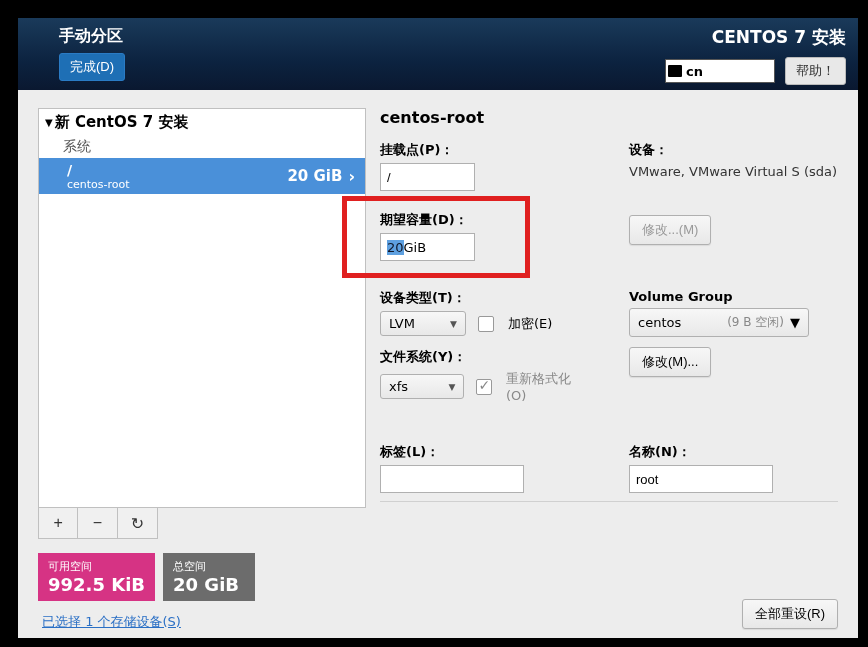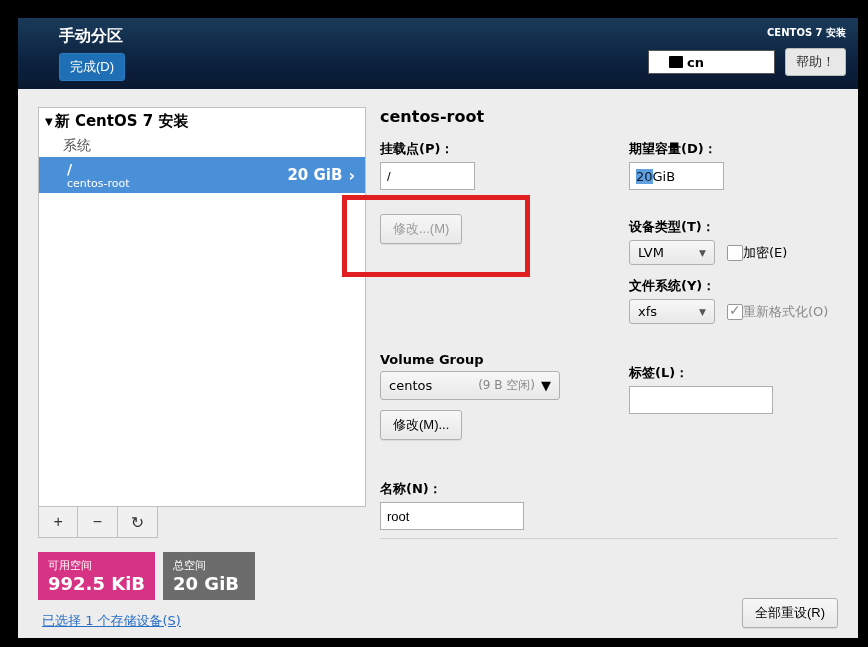--- a/index.html
+++ b/index.html
@@ -3,23 +3,23 @@
 <meta charset="utf-8">
 <style>
 * { box-sizing: border-box; margin: 0; padding: 0; }
 body { font-family: "DejaVu Sans", "Cantarell", sans-serif; background: #000; width: 868px; height: 647px; position: relative; overflow: hidden; }
 .window { position: absolute; left: 18px; top: 18px; width: 840px; height: 620px; background: #ededed; display: flex; flex-direction: column; }
 .header { height: 72px; background: linear-gradient(to bottom, #1a3a5a 0%, #0c2340 60%, #0a1830 100%); display: flex; justify-content: space-between; padding: 8px 12px; color: #fff; }
 .header-left { display: flex; flex-direction: column; gap: 6px; margin-left: 29px; }
 .header-title { font-size: 16px; font-weight: bold; }
 .done-btn { background: #1e6fb5; border: 1px solid #2a7bc4; color: #fff; padding: 4px 10px; font-size: 13px; border-radius: 3px; cursor: pointer; width: fit-content; }
 .header-right { display: flex; flex-direction: column; align-items: flex-end; gap: 8px; }
-.header-right-top { font-size: 10px; font-weight: bold; }
+.header-right-top { font-size: 17px; font-weight: bold; }
 .header-right-bottom { display: flex; gap: 10px; align-items: center; }
-.lang-box { background: #fff; color: #000; padding: 2px 20px; display: flex; align-items: center; gap: 4px; font-weight: bold; font-size: 13px; width: 127px; height: 24px; border: 1px solid #555; margin-left: 24px; }
+.lang-box { background: #fff; color: #000; padding: 2px 2px; display: flex; align-items: center; gap: 4px; font-weight: bold; font-size: 13px; width: 110px; height: 24px; border: 1px solid #555; margin-left: 24px; }
 .kb-icon { width: 14px; height: 12px; background: #000; position: relative; border-radius: 1px; }
 .help-btn { background: #e8e8e8; border: 1px solid #bbb; padding: 4px 10px; color: #333; font-size: 13px; border-radius: 3px; cursor: pointer; }
 .body { flex: 1; display: flex; padding: 18px 20px 10px 20px; gap: 14px; }
 .left-col { width: 328px; display: flex; flex-direction: column; }
 .tree-box { border: 1px solid #c0c0c0; background: #fff; height: 400px; display: flex; flex-direction: column; }
 .tree-header { padding: 4px 6px; font-size: 15px; font-weight: bold; display: flex; align-items: center; gap: 2px; }
 .tri { font-size: 10px; }
 .sys-label { padding: 2px 0 2px 24px; font-size: 14px; color: #555; }
 .sel-row { background: #4a90d9; color: #fff; display: flex; align-items: center; padding: 4px 10px 4px 28px; position: relative; height: 36px; }
 .sel-left { display: flex; flex-direction: column; }
@@ -42,21 +42,21 @@
 .right-title { font-size: 16px; font-weight: bold; margin-bottom: 14px; }
 .form-grid { display: grid; grid-template-columns: 1fr 1fr; column-gap: 40px; row-gap: 20px; }
 .field-label { font-size: 13px; font-weight: bold; margin-bottom: 4px; }
 .text-input { width: 95px; height: 28px; border: 1px solid #b0b0b0; padding: 2px 6px; font-size: 13px; background: #fff; }
 .text-input-wide { width: 144px; }
 .device-text { font-size: 13px; color: #333; line-height: 1.4; }
 .btn { background: linear-gradient(#f7f7f7,#e8e8e8); border: 1px solid #b0b0b0; border-radius: 3px; padding: 5px 12px; font-size: 13px; cursor: pointer; box-shadow: 0 1px 1px rgba(0,0,0,0.08); }
 .btn[disabled] { color: #999; }
 .select { display: inline-flex; align-items: center; justify-content: space-between; background: linear-gradient(#f7f7f7,#e8e8e8); border: 1px solid #b0b0b0; border-radius: 3px; padding: 4px 8px; font-size: 13px; cursor: pointer; width: 86px; }
 .select .arrow { font-size: 9px; color: #555; }
-.chk-row { display: inline-flex; align-items: center; gap: 0; font-size: 13px; margin-left: 12px; }
+.chk-row { display: inline-flex; align-items: center; gap: 14px; font-size: 13px; margin-left: 12px; }
 .chk { width: 16px; height: 16px; border: 1px solid #999; background: #fff; border-radius: 2px; position: relative; display: inline-block; }
 .chk.checked::after { content: "✓"; position: absolute; left: 1px; top: -3px; font-size: 14px; color: #888; }
 .vg-select { display: flex; align-items: center; justify-content: space-between; background: linear-gradient(#f7f7f7,#e8e8e8); border: 1px solid #b0b0b0; border-radius: 3px; padding: 5px 8px; font-size: 13px; cursor: pointer; width: 180px; }
 .vg-free { color: #888; font-size: 12px; }
 .red-box { position: absolute; border: 5px solid #e02020; pointer-events: none; }
 .sel-capacity { background: #5ea0e0; color: #0f172a; padding: 0 0; }
 .bottom-right { position: absolute; right: 0; bottom: 2px; }
 .sep { border-top: 1px solid #d0d0d0; margin-top: 8px; }
 </style>
 </head>
@@ -117,20 +117,24 @@
     </div>
 
     <div class="right-col">
       <div class="right-title">centos-root</div>
 
       <div class="form-grid">
         <div>
           <div class="field-label">挂载点(P)：</div>
           <input class="text-input" value="/" style="">
         </div>
+        <div>
+          <div class="field-label">设备：</div>
+          <div class="device-text">VMware, VMware Virtual S (sda)</div>
+        </div>
 
         <div>
           <div class="field-label">期望容量(D)：</div>
           <div class="text-input" style="display:inline-flex;align-items:center;">
             <span class="sel-capacity">20</span>
               <span> GiB</span>
           </div>
         </div>
         <div style="padding-top:4px;">
           <button class="btn" disabled="">修改...(M)</button>

